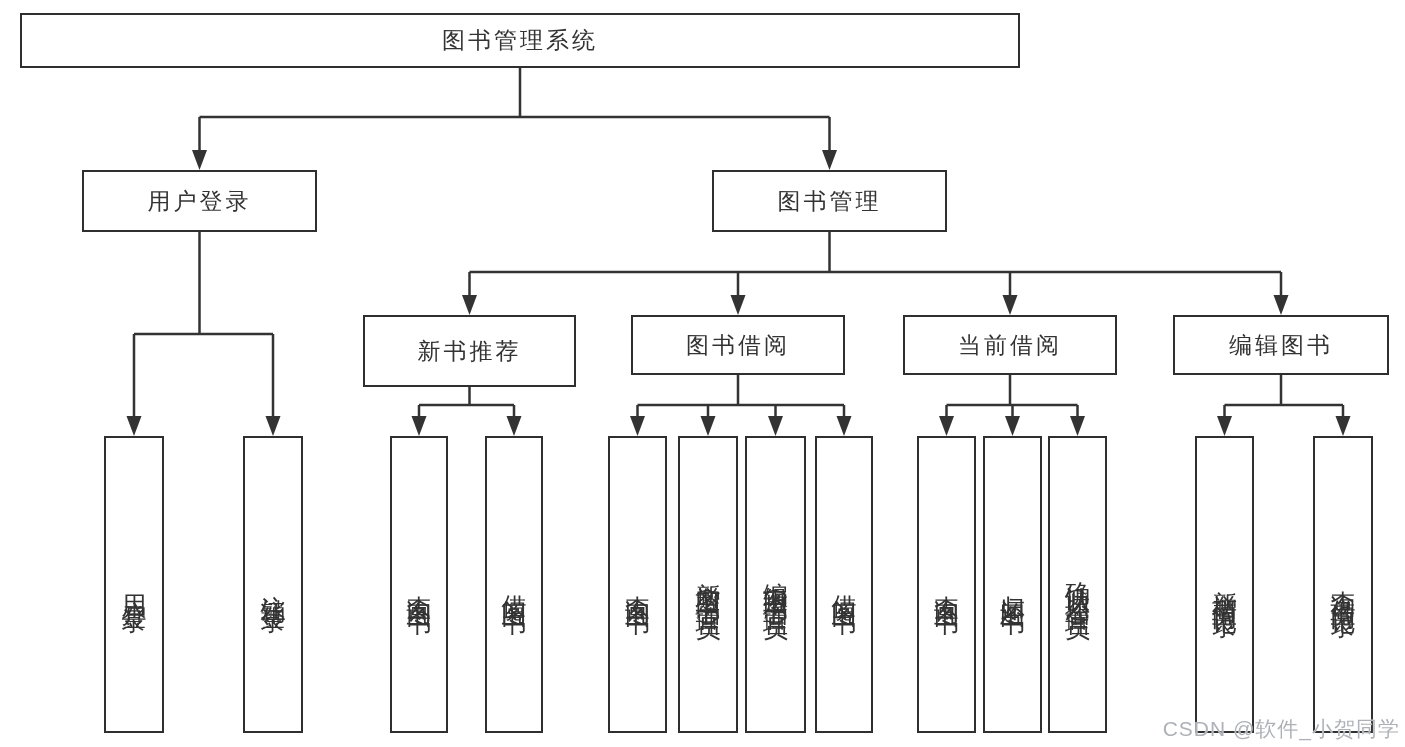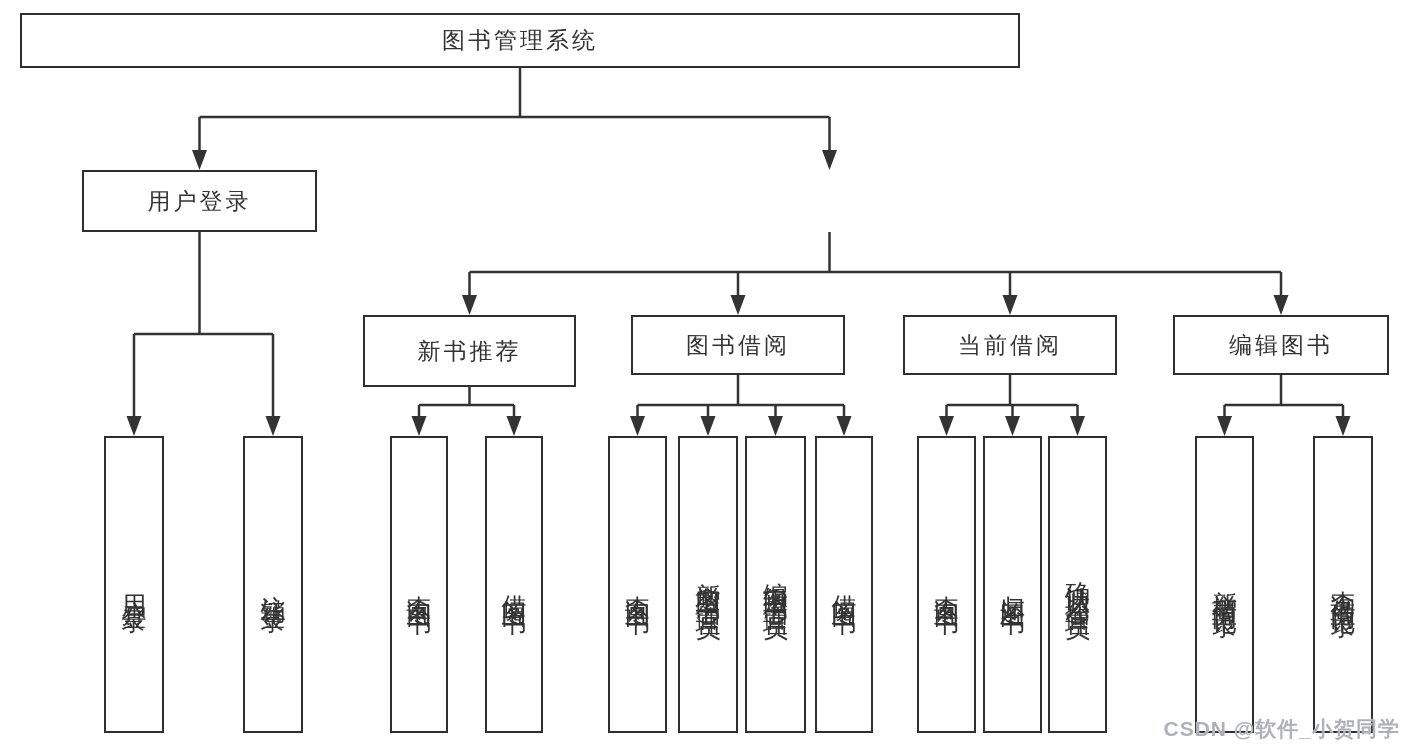--- a/index.html
+++ b/index.html
@@ -20,21 +20,20 @@
   .node.v span{
     writing-mode:vertical-rl;text-orientation:mixed;
     font-size:25px;letter-spacing:5px;line-height:1;
   }
   .watermark{
     position:absolute;right:5px;bottom:4px;
     font-size:21px;letter-spacing:1px;
     color:var(--watermark,#aeb2b8);
     text-shadow:0 0 1px #ffffff;
     white-space:nowrap;
-    font-weight:bold;
   }
 </style>
 </head>
 <body>
 
 <div class="stage">
 
   <svg class="edges" viewBox="0 0 1405 747" width="1405" height="747" aria-hidden="true">
     <path class="line" d="
       M520 68 V117 M199.5 117 H829.5 M199.5 117 V153 M829.5 117 V153
@@ -59,20 +58,23 @@
       M1070 416 H1085 L1077.5 436 Z
       M1217 416 H1232 L1224.5 436 Z M1335.5 416 H1350.5 L1343 436 Z"></path>
   </svg>
 
   <div class="node h" style="left:20px;top:13px;width:1000px;height:55px">
     <span>图书管理系统</span>
   </div>
 
   <div class="node h" style="left:82px;top:170px;width:235px;height:62px">
     <span>用户登录</span>
+  </div>
+  <div class="node h" style="left:712px;top:170px;width:235px;height:62px">
+    <span>图书管理</span>
   </div>
 
   <div class="node h" style="left:363px;top:315px;width:213px;height:72px">
     <span>新书推荐</span>
   </div>
   <div class="node h" style="left:903px;top:315px;width:214px;height:60px">
     <span>当前借阅</span>
   </div>
   <div class="node h" style="left:631px;top:315px;width:214px;height:60px">
     <span>图书借阅</span>

